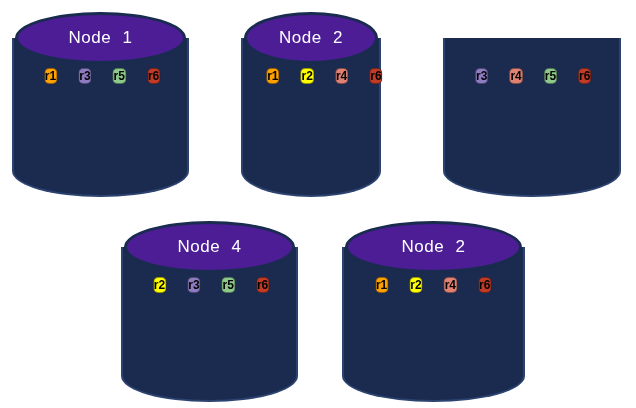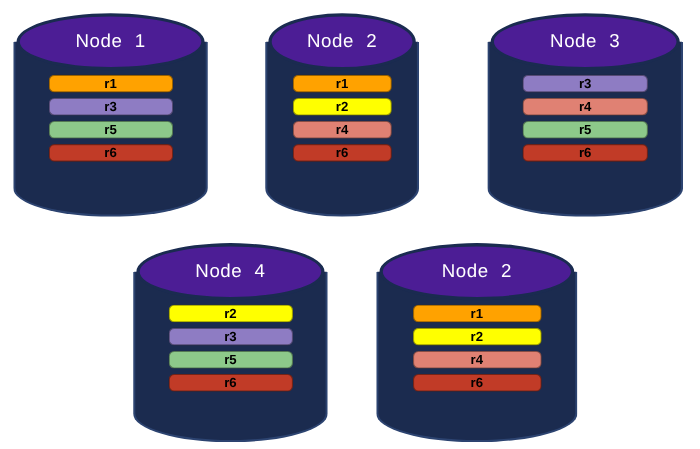--- a/index.html
+++ b/index.html
@@ -28,21 +28,21 @@
     box-sizing:border-box;
     display:flex; align-items:center; justify-content:center;
   }
   .node-title {
     color:#ffffff; font-size:17px; letter-spacing:0.5px; word-spacing:6px;
     white-space:nowrap;
   }
   .bars {
     position:absolute; top:56px; left:50%; transform:translateX(-50%);
     width:64%;
-    display:flex; flex-direction:column; gap:5px;
+    display:flex; flex-direction:row; gap:21px;
   }
   .bar {
     height:16px;
     border:1px solid rgba(0,0,0,0.40);
     border-radius:5px;
     box-sizing:border-box;
     display:flex; align-items:center; justify-content:center;
     color:#000000; font-size:12px; font-weight:700; line-height:1;
   }
 </style>
@@ -72,23 +72,20 @@
     <div class="bars">
       <div class="bar" style="background-color: rgb(255, 162, 0);">r1</div>
       <div class="bar" style="background-color: rgb(255, 255, 0);">r2</div>
       <div class="bar" style="background-color: rgb(224, 129, 115);">r4</div>
       <div class="bar" style="background-color: rgb(193, 59, 39);">r6</div>
     </div>
   </div>
 
   <div class="node pos-3">
     <div class="cyl-body"></div>
-    <div class="cyl-top">
-      <span class="node-title">Node 3</span>
-    </div>
     <div class="bars">
       <div class="bar" style="background-color: rgb(142, 124, 195);">r3</div>
       <div class="bar" style="background-color: rgb(224, 129, 115);">r4</div>
       <div class="bar" style="background-color: rgb(141, 201, 138);">r5</div>
       <div class="bar" style="background-color: rgb(193, 59, 39);">r6</div>
     </div>
   </div>
 
   <div class="node pos-4">
     <div class="cyl-body"></div>

